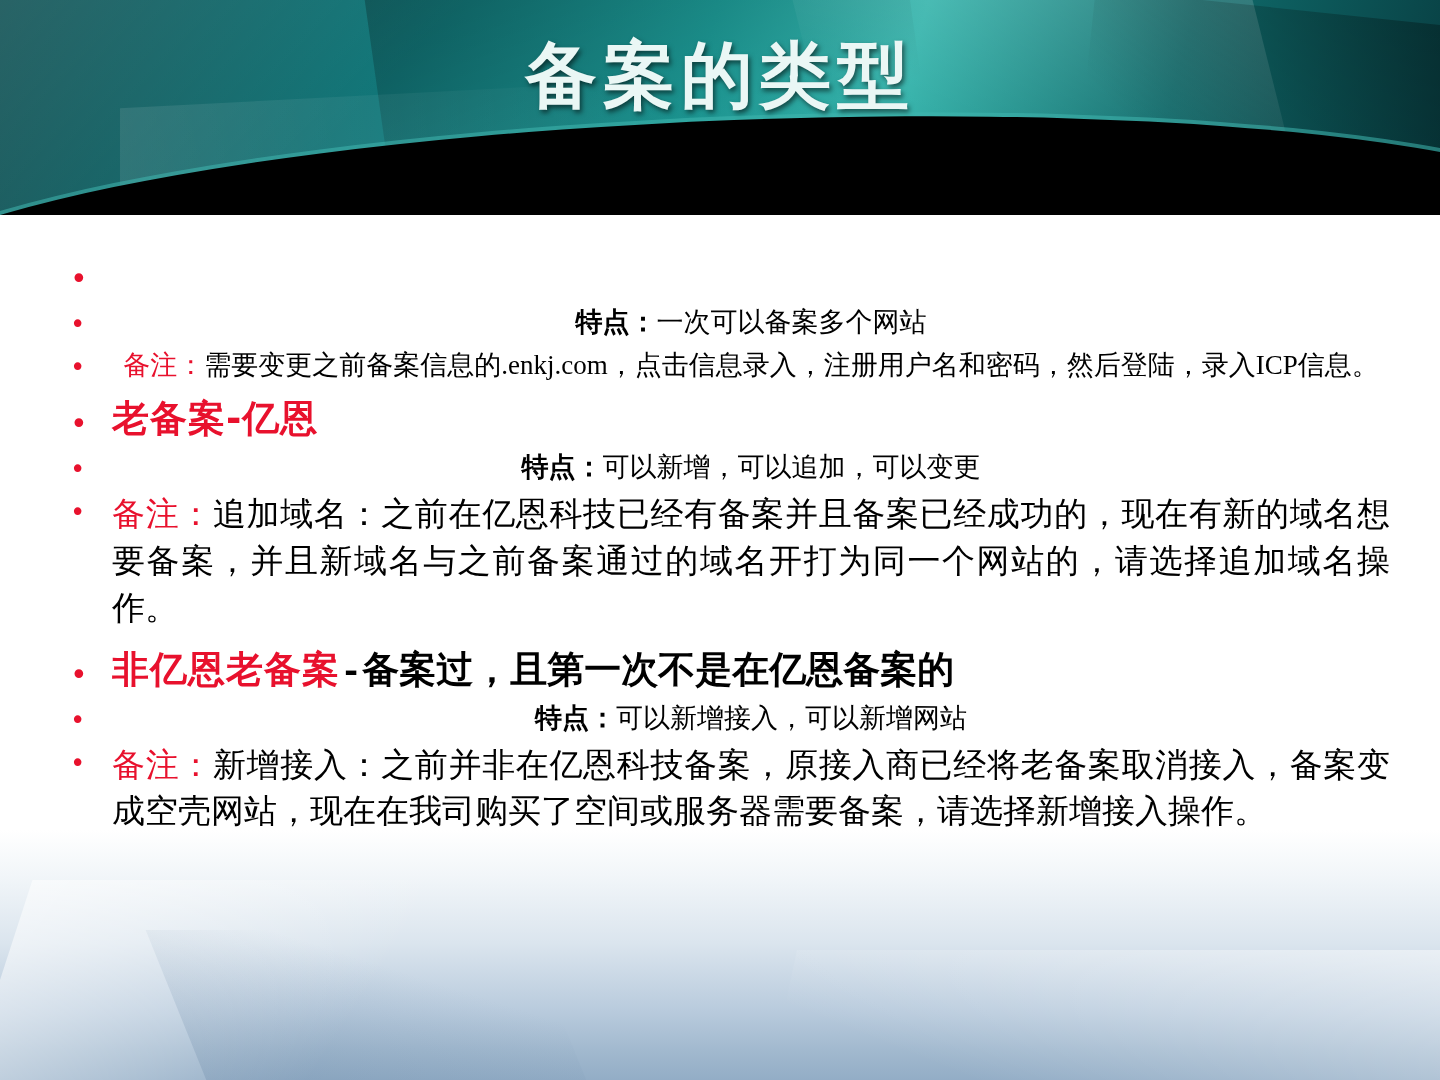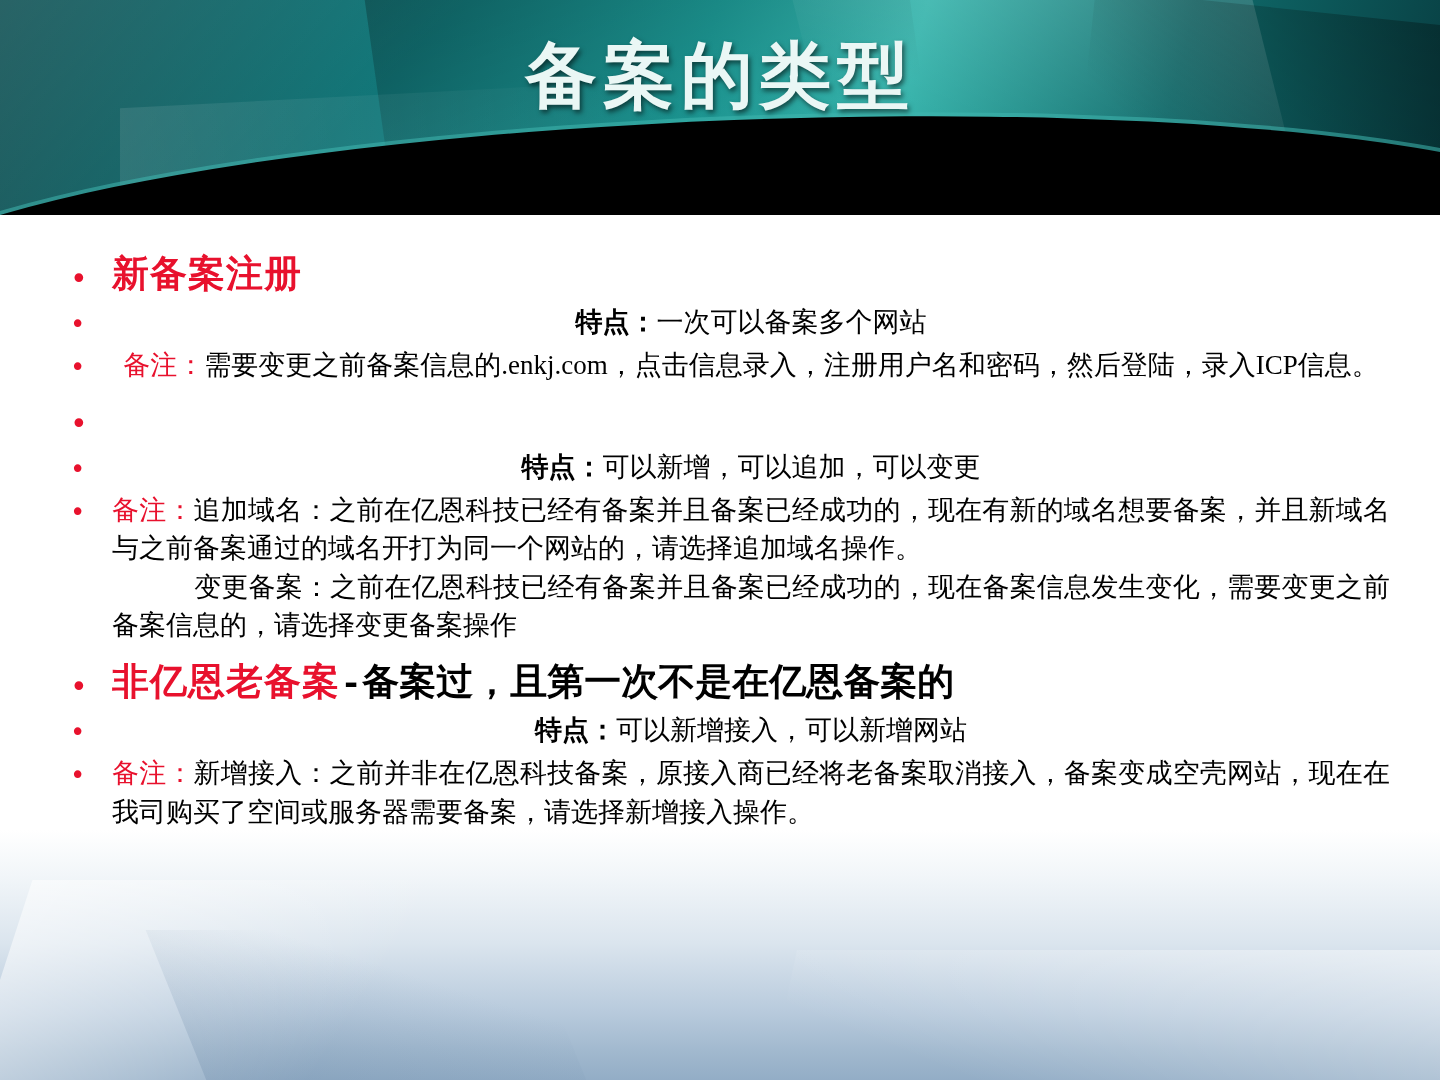--- a/index.html
+++ b/index.html
@@ -170,21 +170,21 @@
   }
   .lbl-black {
     font-weight: bold;
     color: #000;
   }
   .lbl-red {
     color: #e8112d;
     font-weight: normal;
   }
   .para {
-    font-size: 27px;
+    font-size: 33px;
     line-height: 1.42;
     color: #000000;
     text-align: justify;
   }
   .indent {
     display: inline-block;
     width: 82px;
   }
   .gap-s { height: 6px; }
   .gap-m { height: 12px; }
@@ -210,61 +210,58 @@
   <div class="footer-glow">
     <div class="f-shard1"></div>
     <div class="f-shard2"></div>
     <div class="f-shard3"></div>
   </div>
 
   <div class="content">
 
     <div class="row">
       <div class="bullet big">•</div>
+    </div>
+
+    <div class="row">
+      <div class="bullet">•</div>
+      <div class="txt line">
+        <span class="lbl-black">特点：</span><span>一次可以备案多个网站</span>
+      </div>
+    </div>
+
+    <div class="row">
+      <div class="bullet">•</div>
+      <div class="txt line">
+        <span class="lbl-red">备注：</span><span>需要变更之前备案信息的.enkj.com，点击信息录入，注册用户名和密码，然后登陆，录入ICP信息。</span>
+      </div>
+    </div>
+
+    <div class="gap-s"></div>
+
+    <div class="row">
+      <div class="bullet big">•</div>
       <div class="txt h-red">
-        <span>新备案注册</span>
-      </div>
-    </div>
-
-    <div class="row">
-      <div class="bullet">•</div>
-      <div class="txt line">
-        <span class="lbl-black">特点：</span><span>一次可以备案多个网站</span>
-      </div>
-    </div>
-
-    <div class="row">
-      <div class="bullet">•</div>
-      <div class="txt line">
-        <span class="lbl-red">备注：</span><span>需要变更之前备案信息的.enkj.com，点击信息录入，注册用户名和密码，然后登陆，录入ICP信息。</span>
-      </div>
-    </div>
-
-    <div class="gap-s"></div>
-
-    <div class="row">
-      <div class="bullet big">•</div>
+        <span>老备案-亿恩</span>
+      </div>
     </div>
 
     <div class="row">
       <div class="bullet">•</div>
       <div class="txt line">
         <span class="lbl-black">特点：</span><span>可以新增，可以追加，可以变更</span>
       </div>
     </div>
 
     <div class="row">
       <div class="bullet">•</div>
       <div class="txt">
         <div class="para">
           <span class="lbl-red">备注：</span><span>追加域名：之前在亿恩科技已经有备案并且备案已经成功的，现在有新的域名想要备案，并且新域名与之前备案通过的域名开打为同一个网站的，请选择追加域名操作。</span>
         </div>
-        <div class="para">
-          <span class="indent"></span><span>变更备案：之前在亿恩科技已经有备案并且备案已经成功的，现在备案信息发生变化，需要变更之前备案信息的，请选择变更备案操作</span>
-        </div>
       </div>
     </div>
 
     <div class="gap-m"></div>
 
     <div class="row">
       <div class="bullet big">•</div>
       <div class="txt h-red">
         <span>非亿恩老备案</span><span class="tail">-备案过，且第一次不是在亿恩备案的</span>
       </div>

